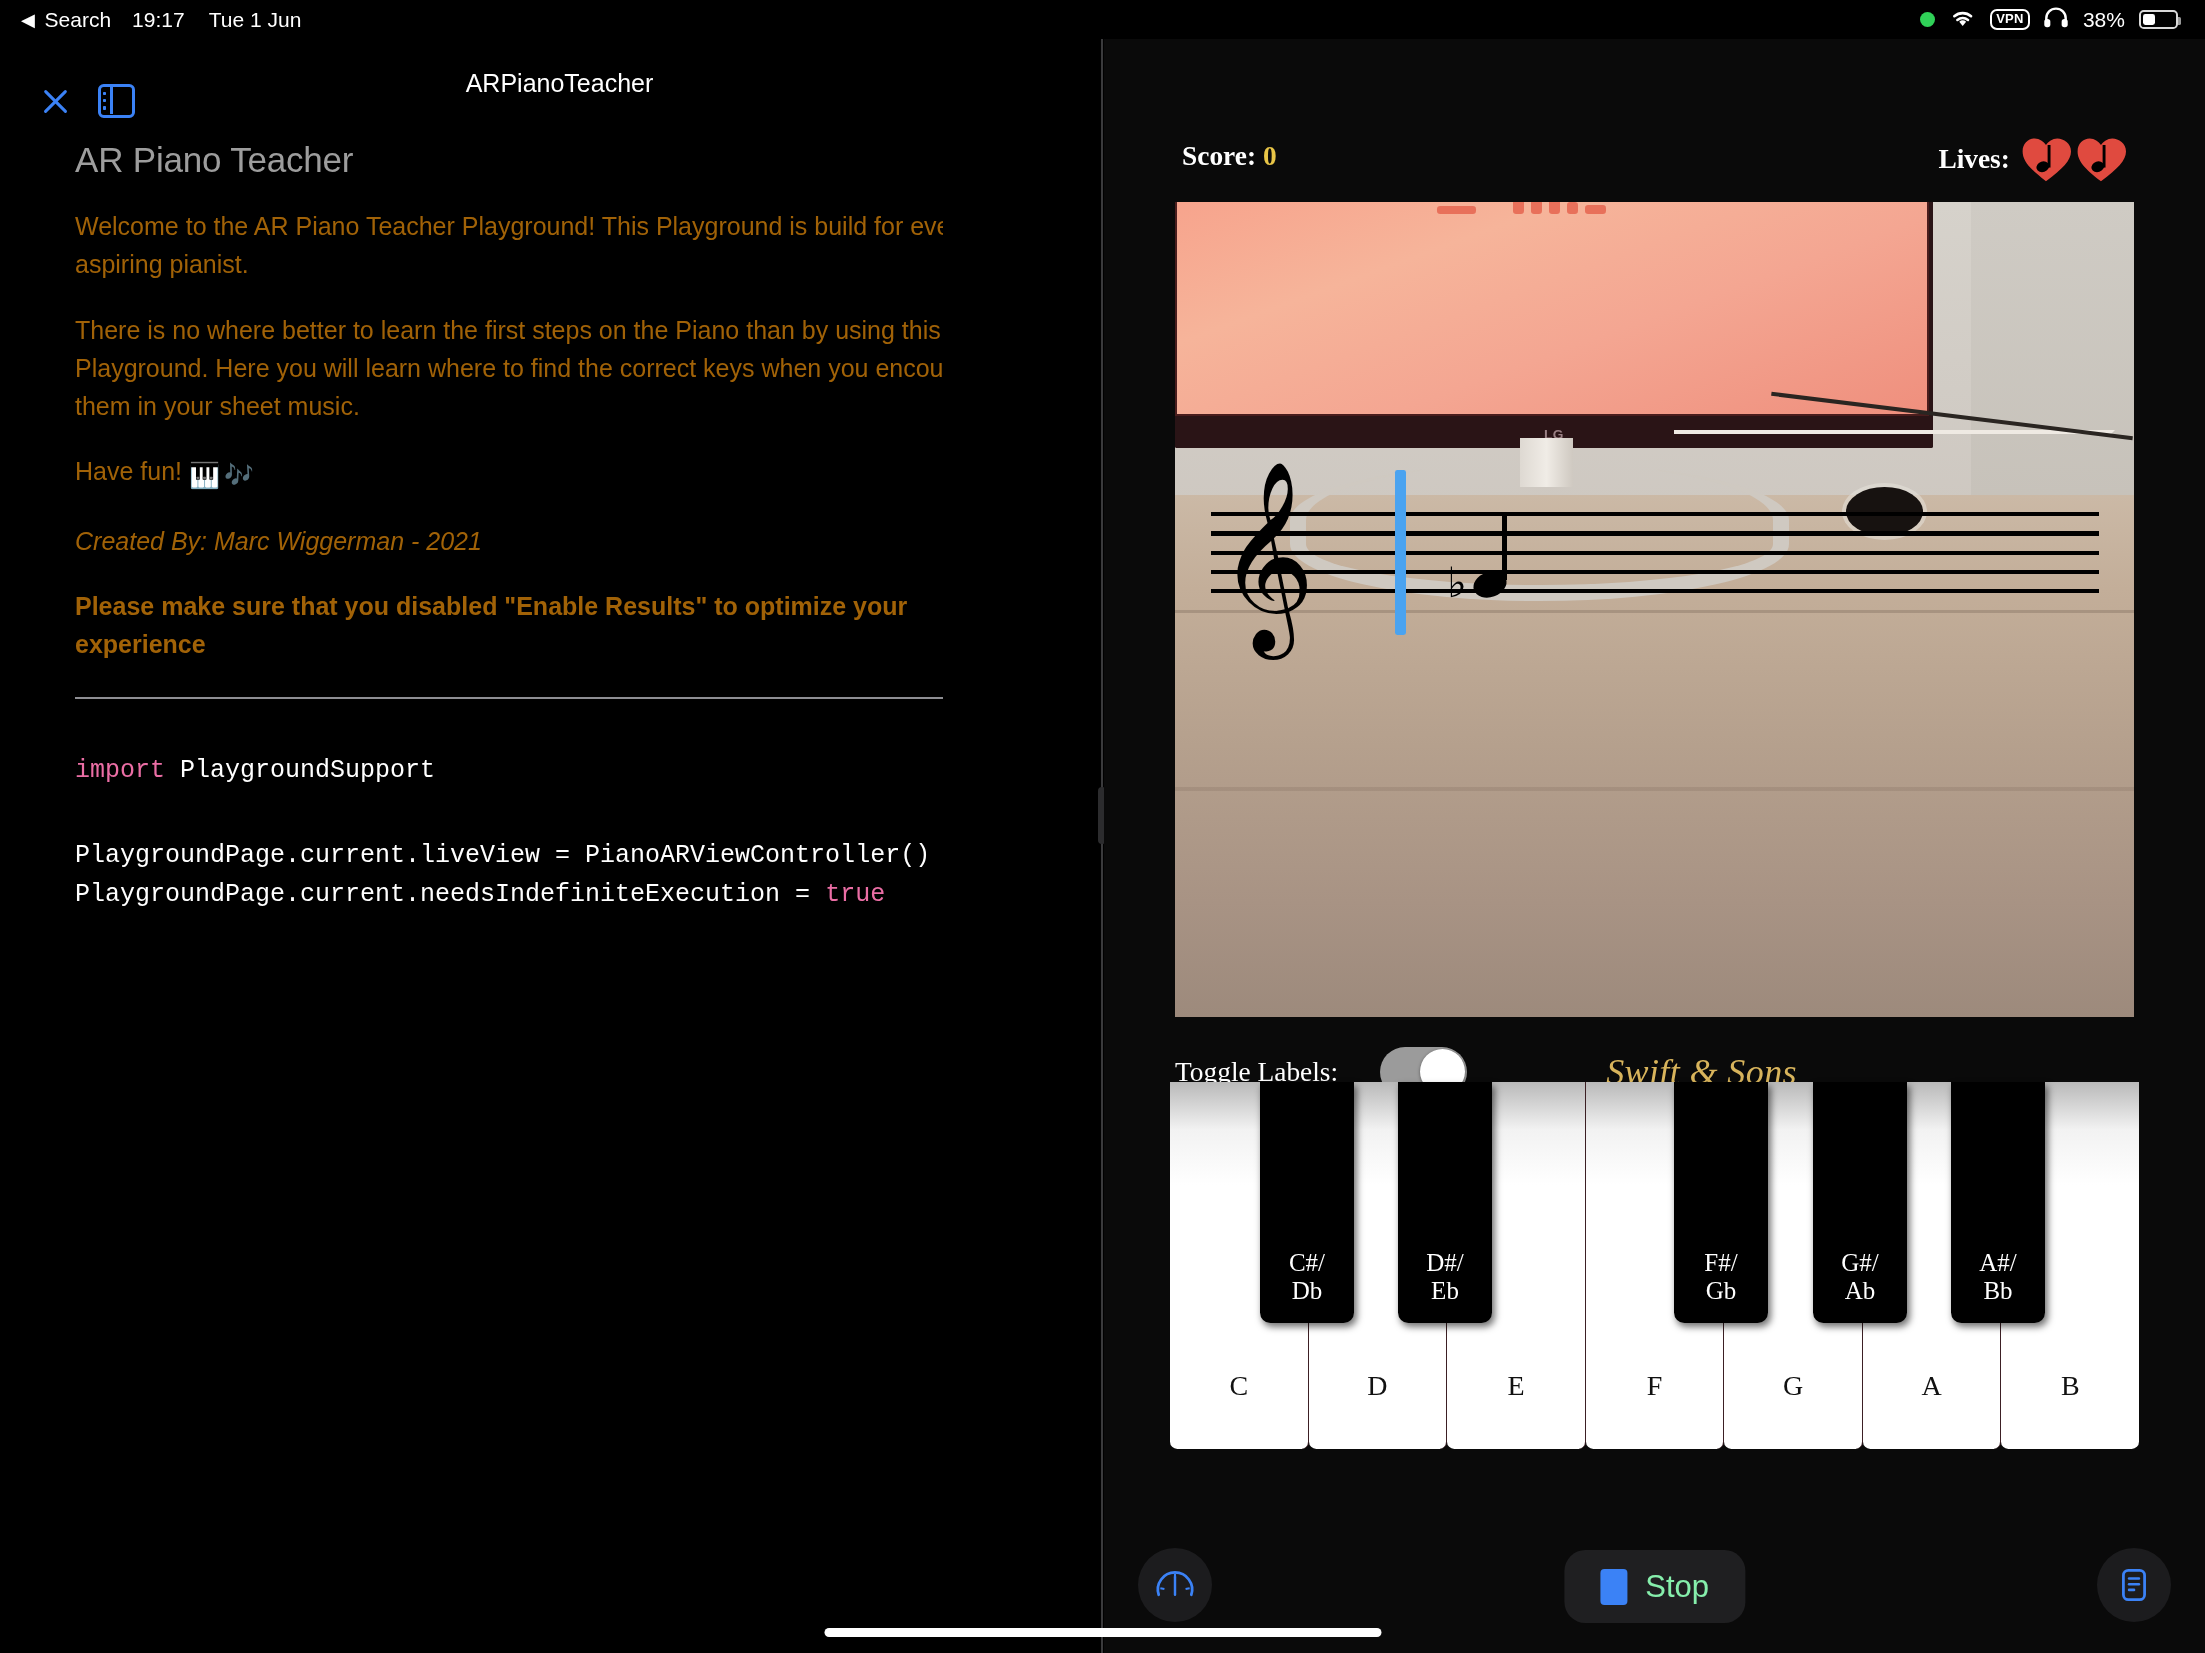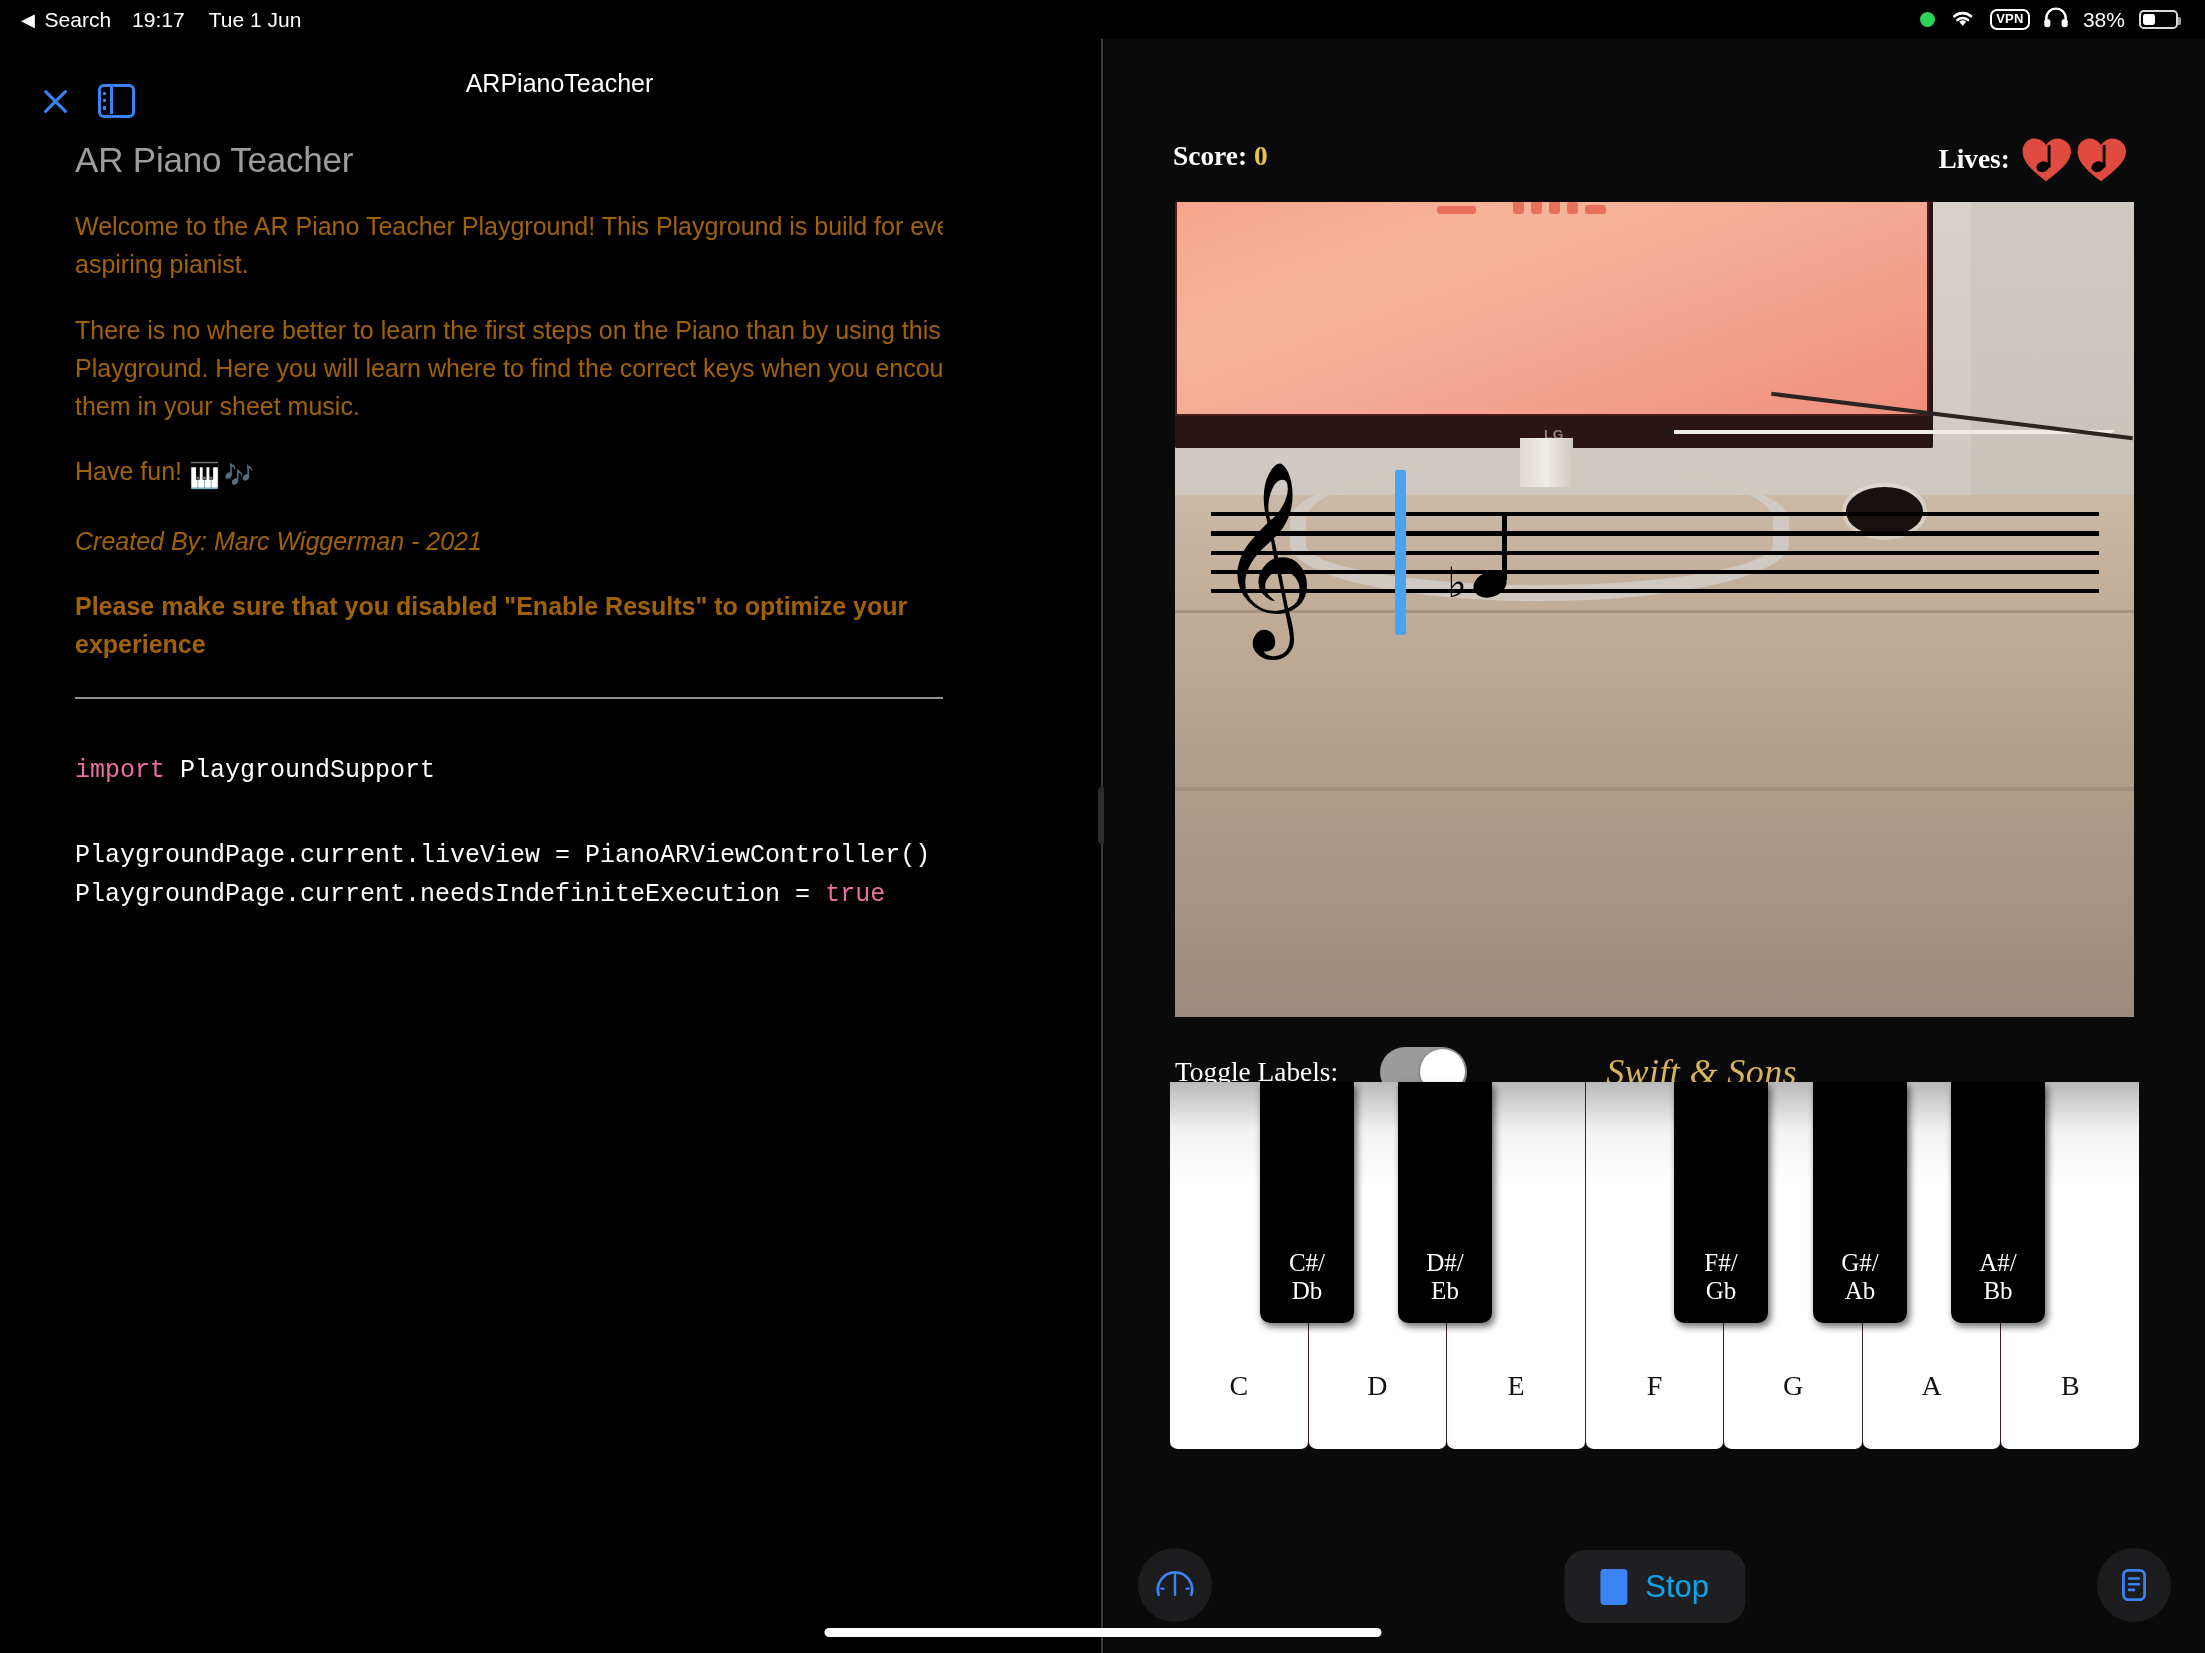--- a/index.html
+++ b/index.html
@@ -69,21 +69,21 @@
   .doc .rule{ margin-top:34px; height:1.6px; background:#8e8e93; width:968px; }
   .codeblk{ margin-top:53px; font-family:"Liberation Mono", monospace;
     font-size:25px; line-height:1.55; color:#fff; }
   .codeblk .kw{ color:#eb6ea5; }
   .codeblk .gap{ height:47px; }
   .emoji-piano{ display:inline-block; vertical-align:-4px; margin-left:7.3px; }
   .emoji-note{ display:inline-block; vertical-align:-3.2px; margin-left:4px; font-size:24px; }
 
   
   .hud{ position:absolute; top:89px; left:0; width:1101px; height:73px; }
-  .score{ position:absolute; left:69px; top:13px; color:#fff;
+  .score{ position:absolute; left:78px; top:13px; color:#fff;
     font-family:"Liberation Serif", serif; font-weight:700; font-size:27.4px; }
   .score .val{ color:#e8c547; }
   .lives{ position:absolute; right:79px; top:8px; display:flex; align-items:center; gap:11.3px;
     color:#fff; font-family:"Liberation Serif", serif; font-weight:700; font-size:27.4px; }
   .hearts{ display:flex; gap:4.8px; }
 
   
   .cam{ position:absolute; left:71px; top:163px; width:959px; height:815px;
     overflow:hidden; background:#0f766e; }
   .wall{ position:absolute; left:0; top:0; width:100%; height:42%;
@@ -161,21 +161,21 @@
   
   .botbar{ position:absolute; left:0; top:1493px; width:1101px; height:113px; }
   .circbtn{ position:absolute; top:16px; width:74px; height:74px; border-radius:50%;
     background:#1c1c1e; display:flex; align-items:center; justify-content:center; }
   .circbtn.left{ left:34px; }
   .circbtn.right{ right:34px; }
   .stopbtn{ position:absolute; left:50%; transform:translateX(-50%); top:18px;
     height:73px; padding:0 36px; border-radius:21px; background:#1f1f21;
     display:flex; align-items:center; gap:18px; }
   .stop-sq{ width:27.4px; height:36px; background:#3b82f6; border-radius:4px; }
-  .stop-lbl{ color:#0ea5e9; font-size:31px; }
+  .stop-lbl{ color:#86efac; font-size:31px; }
 
   .home-ind{ position:absolute; bottom:16px; left:50%; transform:translateX(-50%);
     width:557px; height:9px; border-radius:4.8px; background:#fff; }
 </style>
 </head>
 <body>
 
 <div id="root">
 
   <div class="statusbar">

